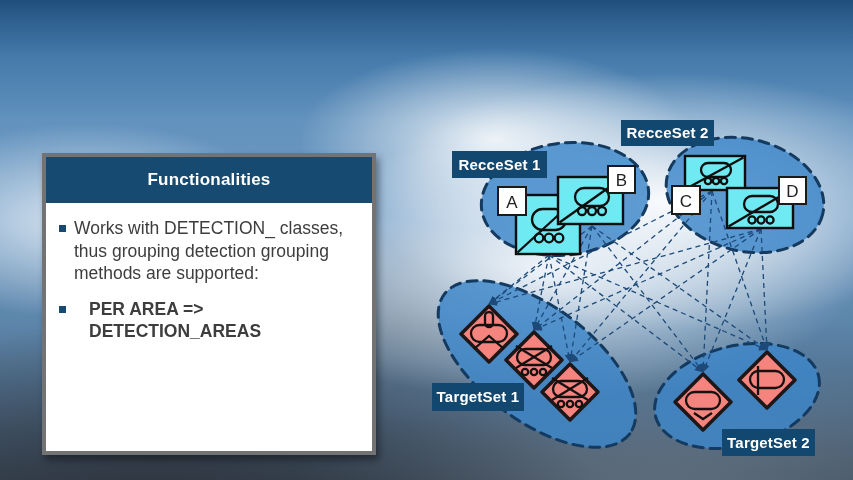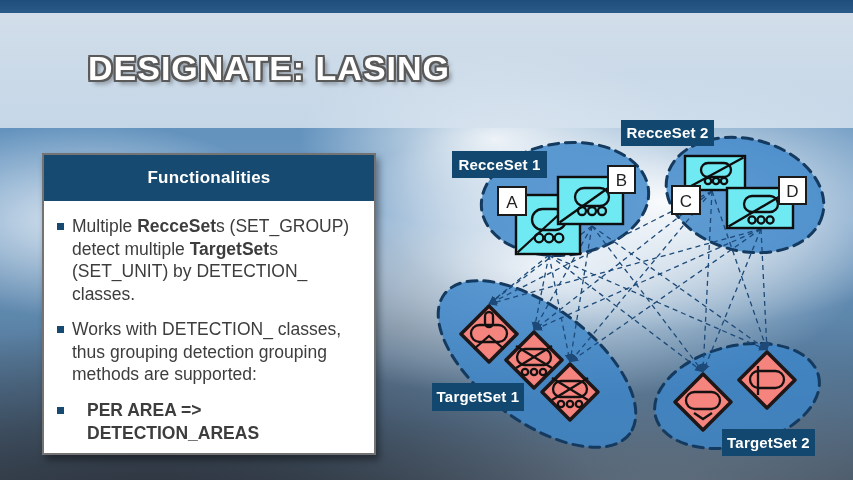--- a/index.html
+++ b/index.html
@@ -31,21 +31,21 @@
     text-shadow:
       -2px -2px 0 #5a5a5a, 2px -2px 0 #5a5a5a,
       -2px  2px 0 #5a5a5a, 2px  2px 0 #5a5a5a,
       -2px  0   0 #5a5a5a, 2px  0   0 #5a5a5a,
        0   -2px 0 #5a5a5a, 0    2px 0 #5a5a5a,
        4px  4px 4px rgba(50,50,50,.45);
   }
   
   .panel{
     position:absolute;left:42px;top:153px;width:334px;height:302px;
-    background:#ffffff;border:2px solid #737373;box-sizing:border-box;
+    background:#ffffff;border:4px solid #737373;box-sizing:border-box;
     box-shadow:3px 5px 7px rgba(0,0,0,.4);
   }
   .panel-header{
     height:46px;background:#174a70;color:#ffffff;
     display:flex;align-items:center;justify-content:center;
     font-size:17px;font-weight:bold;letter-spacing:.2px;
   }
   .panel-body{padding:14px 20px 0 13px;color:#3d3d3d;font-size:17.5px;line-height:1.29;}
   .bullet{display:grid;grid-template-columns:15px 1fr;margin-bottom:13px;}
   .bullet p{margin:0;}
@@ -63,31 +63,24 @@
   .dsym{fill:none;stroke:#151111;stroke-width:2.3;}
   .lbl{fill:#12486f;}
   .lbl-t{font-size:15px;font-weight:bold;fill:#ffffff;text-anchor:middle;letter-spacing:.2px;}
 </style>
 </head>
 <body>
 
 <div class="slide">
   <div class="sky"></div>
 
-  <div class="title-band">
-    <h1 class="title">DESIGNATE: LASING</h1>
-  </div>
 
   <div class="panel">
     <div class="panel-header">Functionalities</div>
     <div class="panel-body">
-      <div class="bullet">
-        <span class="sq"></span>
-        <p><span>Multiple </span><b>RecceSet</b><span>s (SET_GROUP) detect multiple </span><b>TargetSet</b><span>s (SET_UNIT) by DETECTION_ classes.</span></p>
-      </div>
       <div class="bullet">
         <span class="sq"></span>
         <p>Works with DETECTION_ classes, thus grouping detection grouping methods are supported:</p>
       </div>
       <div class="bullet strong">
         <span class="sq"></span>
         <p>PER AREA =&gt; DETECTION_AREAS</p>
       </div>
     </div>
   </div>

